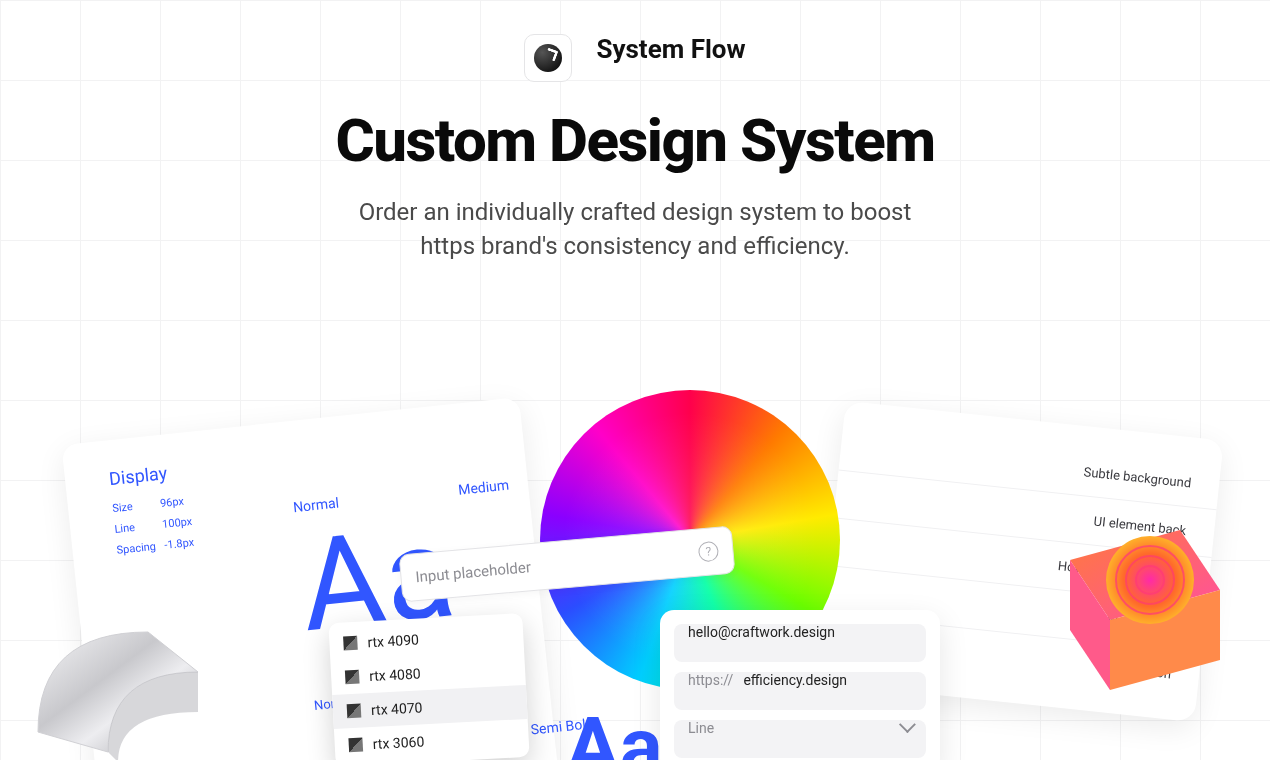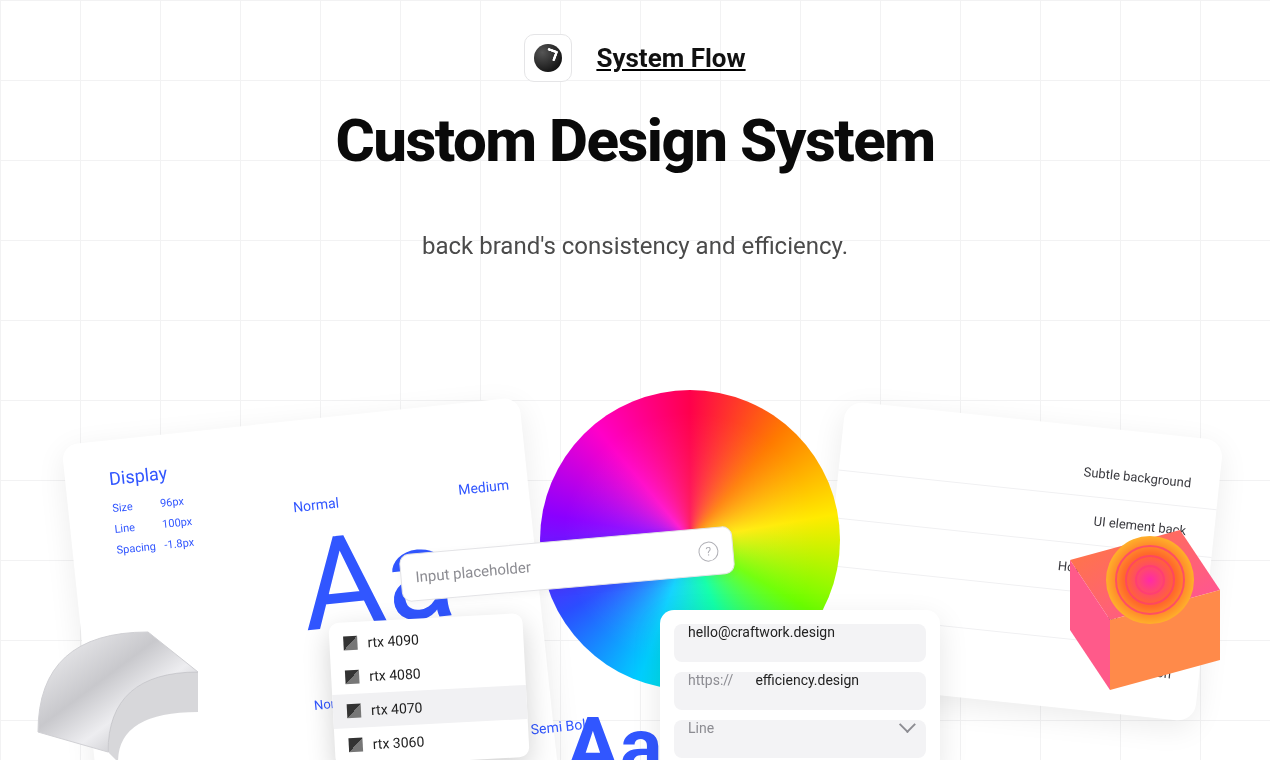--- a/index.html
+++ b/index.html
@@ -17,25 +17,23 @@
   background-image:
     linear-gradient(to right, #f2f2f3 1px, transparent 1px),
     linear-gradient(to bottom, #f2f2f3 1px, transparent 1px);
   background-size: 80px 80px;
   z-index: 0;
 }
 .header {
   position: relative;
   z-index: 10;
   display: flex;
-  align-items: center;
   justify-content: center;
   gap: 24px;
   padding-top: 34px;
-  text-decoration: underline;
 }
 .logo-box {
   width: 48px;
   height: 48px;
   border-radius: 10px;
   background: #fff;
   border: 1px solid #e5e5e7;
   display: flex;
   align-items: center;
   justify-content: center;
@@ -212,21 +210,21 @@
 }
 .form-field {
   background: #f3f3f5;
   border-radius: 8px;
   height: 38px;
   display: flex;
   padding: 0 14px;
   font-size: 14px;
   color: #222;
 }
-.form-field .prefix { color: #8c8c92; margin-right: 22px; }
+.form-field .prefix { color: #8c8c92; margin-right: 10px; }
 .form-field.select { justify-content: space-between; color: #8c8c92; }
 .chev-down { width: 12px; height: 12px; border-right: 2px solid #8c8c92; border-bottom: 2px solid #8c8c92; transform: rotate(45deg) translateY(-2px); }
 
 
 .specs-card {
   position: absolute;
   right: 60px;
   top: 420px;
   width: 380px;
   background: #fff;
@@ -284,22 +282,22 @@
     <div class="logo-circle"></div>
   </div>
   <div class="brand-name">System Flow</div>
 </div>
 
 <div class="hero">
   <div class="hero-title">
     <span>Custom Design System</span><br>
   </div>
   <div class="hero-sub">
-    <br>
-    <span>back brand's consistency and efficiency.</span>
+    <span>Order an individually crafted design system to boost</span><br>
+    <span>https brand's consistency and efficiency.</span>
   </div>
 </div>
 
 <div class="cluster">
 
   <div class="typo-card">
     <div class="lbl">Display</div>
     <div class="meta">
       <div><span class="k">Size</span><span class="v">96px</span></div>
       <div><span class="k">Line</span><span class="v">100px</span></div>

